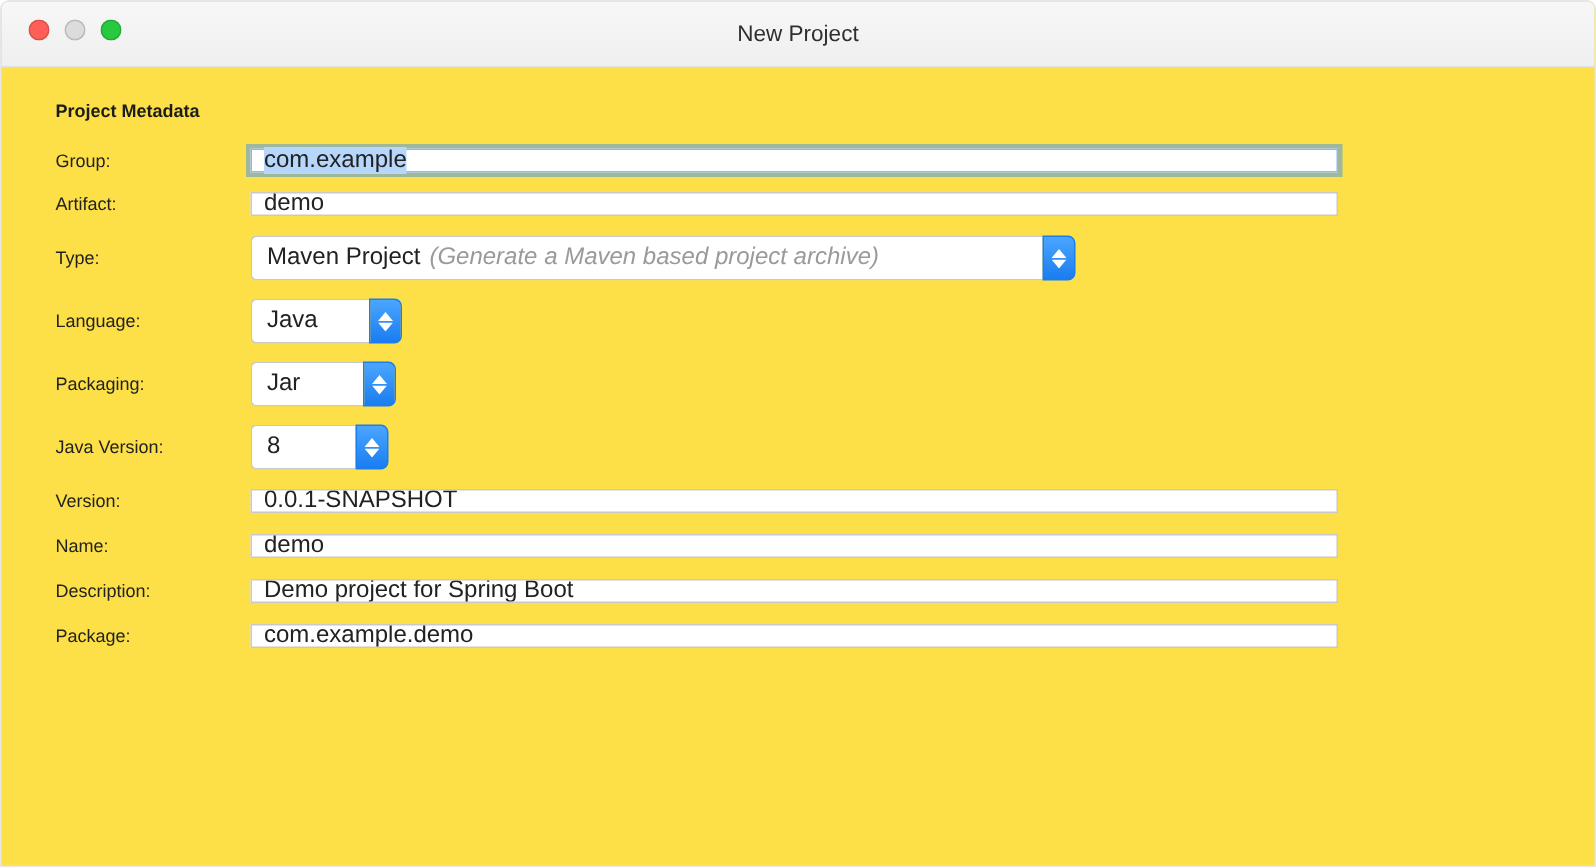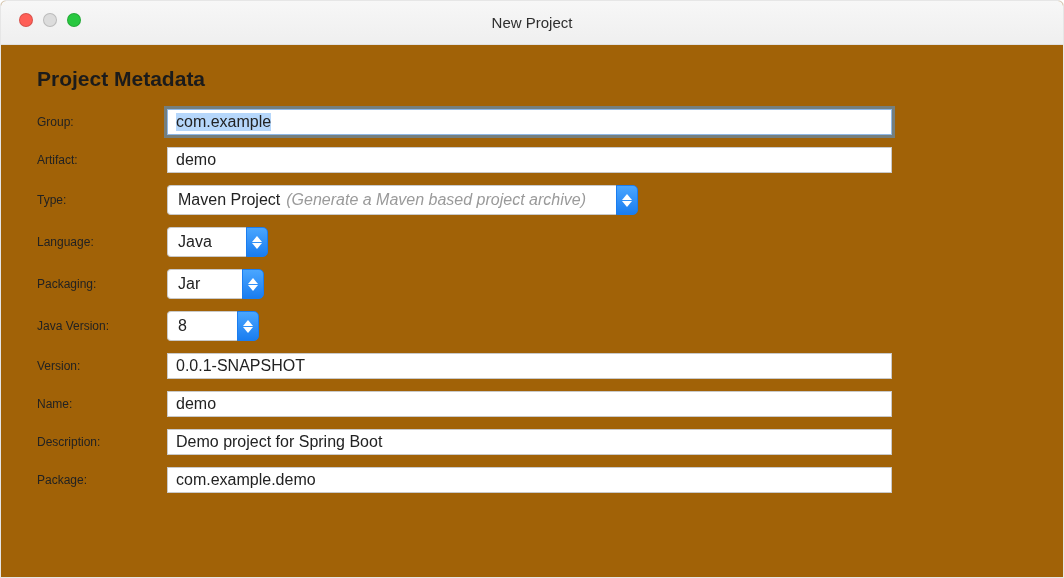--- a/index.html
+++ b/index.html
@@ -1,41 +1,41 @@
 <!DOCTYPE html>
 <html><head>
 <meta charset="utf-8">
 <style>
   * { box-sizing: border-box; margin: 0; padding: 0; }
   html, body { width: 1064px; height: 578px; font-family: -apple-system, "Helvetica Neue", Arial, sans-serif; background: #ffffff; }
-  .window { width: 1064px; height: 578px; background: #a16207; border: 1px solid #e6e6e6; border-radius: 6px 6px 0 0; overflow: hidden; margin: 0 auto; }
+  .window { width: 1064px; height: 578px; background: #fde047; border: 1px solid #e6e6e6; border-radius: 6px 6px 0 0; overflow: hidden; margin: 0 auto; }
   .titlebar { position: relative; height: 44px; background: linear-gradient(#f7f7f7,#efefef); border-bottom: 1px solid #e0e0e0; display: flex; align-items: center; }
   .traffic { position: absolute; left: 18px; top: 12px; display: flex; gap: 10px; }
   .dot { width: 14px; height: 14px; border-radius: 50%; border: 0.5px solid rgba(0,0,0,0.15); }
   .dot.red { background: #ff5f57; }
   .dot.gray { background: #dcdcdc; }
   .dot.green { background: #28c840; }
   .title { margin: 0 auto; font-size: 15px; color: #2f2f2f; }
   .content { padding: 22px 36px 30px 36px; }
-  .section-title { font-size: 21px; font-weight: 700; color: #1b1b1b; margin-bottom: 18px; }
+  .section-title { font-size: 12px; font-weight: 700; color: #1b1b1b; margin-bottom: 18px; }
   .row { display: flex; align-items: center; margin-bottom: 12px; }
   .row.gap-top { margin-top: 6px; }
   .label { width: 130px; font-size: 12px; color: #222; }
   .field-area { flex: 0 0 auto; }
-  .textfield { height: 26px; border: 1px solid #c9c9c9; background: #fff; font-size: 16px; color: #222; padding: 0 8px; border-radius: 0; }
+  .textfield { height: 16px; border: 1px solid #c9c9c9; background: #fff; font-size: 16px; color: #222; padding: 0 8px; border-radius: 0; }
   .textfield.full { width: 725px; }
   .textfield.focus { outline: none; border: 1px solid #8fb8e6; box-shadow: 0 0 0 3px rgba(82,152,224,0.55); }
   .textfield .sel { background: #b6d7fb; }
   .textfield.disp { display: flex; align-items: center; }
   .combo { display: inline-flex; align-items: stretch; height: 30px; border-radius: 4px; overflow: visible; }
   .combo .combo-body { border: 1px solid #c9c9c9; border-right: none; background: #fff; display: flex; align-items: center; padding: 0 10px; font-size: 16px; color: #222; border-radius: 4px 0 0 4px; }
   .combo .combo-body .hint { color: #9a9a9a; margin-left: 6px; font-style: italic; }
   .combo .combo-btn { width: 22px; background: linear-gradient(#4aa6ff,#1a7df0); border: 1px solid #1a7df0; border-radius: 0 5px 5px 0; display: flex; flex-direction: column; align-items: center; justify-content: center; gap: 1px; }
   .combo .combo-btn svg { display: block; }
-  .combo.wide .combo-body { width: 449px; }
+  .combo.wide .combo-body { width: 528px; }
   .combo.lang .combo-body { width: 79px; }
   .combo.pkg  .combo-body { width: 75px; }
   .combo.jver .combo-body { width: 70px; }
 </style>
 </head>
 <body>
 
 <div class="window">
   <div class="titlebar">
     <div class="traffic">

